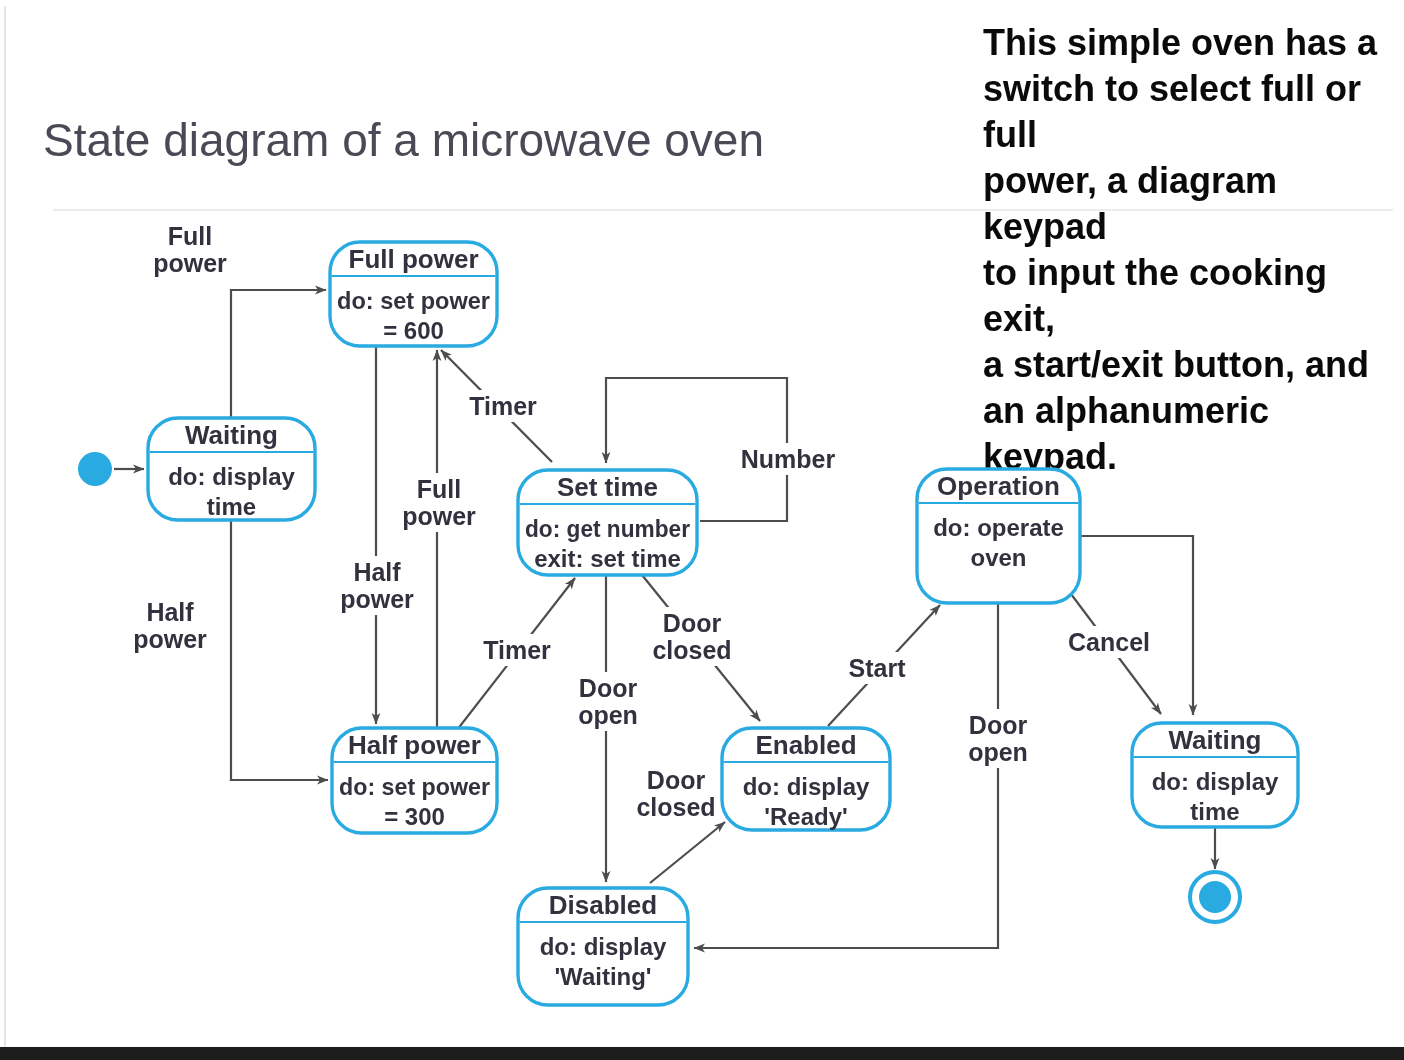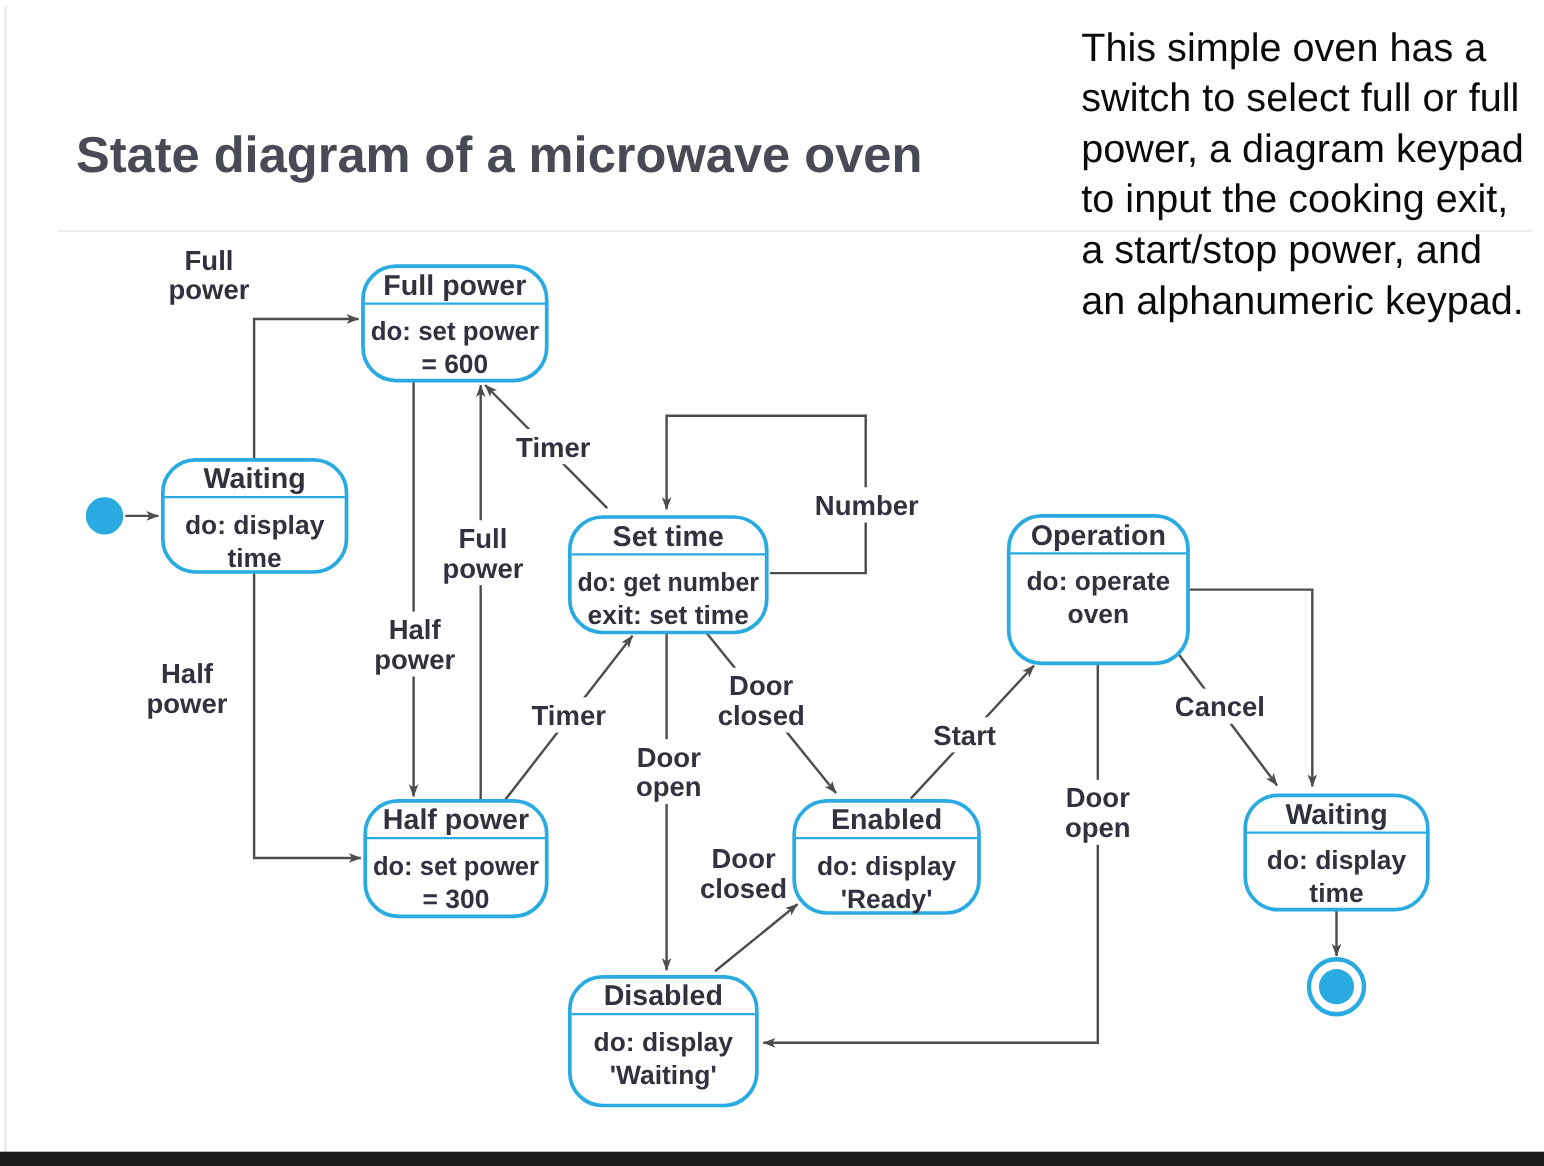--- a/index.html
+++ b/index.html
@@ -4,26 +4,26 @@
 <style>
   html,body{margin:0;padding:0;}
   body{
     width:1404px;height:1060px;position:relative;overflow:hidden;
     background:#ffffff;font-family:"Liberation Sans", sans-serif;
   }
   .window-left-edge{
     position:absolute;left:4px;top:6px;width:2px;height:1042px;background:#e6e6e6;
   }
   .page-title{
-    position:absolute;left:69px;top:82px;width:900px;
-    font-size:46px;font-weight:bold;letter-spacing:0px;color:#4a4a56;
+    position:absolute;left:43px;top:82px;width:900px;
+    font-size:46px;font-weight:normal;letter-spacing:0px;color:#4a4a56;
   }
   .description{
     position:absolute;left:983px;top:20px;width:420px;
-    font-size:36px;line-height:46px;color:#0a0a0a;
+    font-size:36px;line-height:46px;color:#0a0a0a;font-weight:bold;
   }
   .faint-rule{
     position:absolute;left:53px;top:209px;width:1340px;height:2px;background:#ececec;
   }
   .diagram-svg{position:absolute;left:0;top:0;}
   .footer-bar{
     position:absolute;left:0;bottom:0;width:1404px;height:13px;background:#1d1d1d;
   }
   svg text{font-family:"Liberation Sans", sans-serif;font-weight:bold;}
 </style>
@@ -32,21 +32,21 @@
 
 <div class="window-left-edge"></div>
 
 <h1 class="page-title">State diagram of a microwave oven</h1>
 
 <div class="description">
     <div>This simple oven has a</div>
     <div>switch to select full or full</div>
     <div>power, a diagram keypad</div>
     <div>to input the cooking exit,</div>
-    <div>a start/stop power, and</div>
+    <div>a start/exit button, and</div>
     <div>an alphanumeric keypad.</div>
   </div>
 
 <div class="faint-rule"></div>
 
 <svg id="diagram-svg" class="diagram-svg" width="1404" height="1060">
     <defs>
       <marker id="arrow" markerWidth="13" markerHeight="11" refX="11" refY="5" orient="auto" markerUnits="userSpaceOnUse">
         <path d="M0,0.6 L11.5,5 L0,9.4 L3,5 Z" fill="#4d4d4d"></path>
       </marker>

